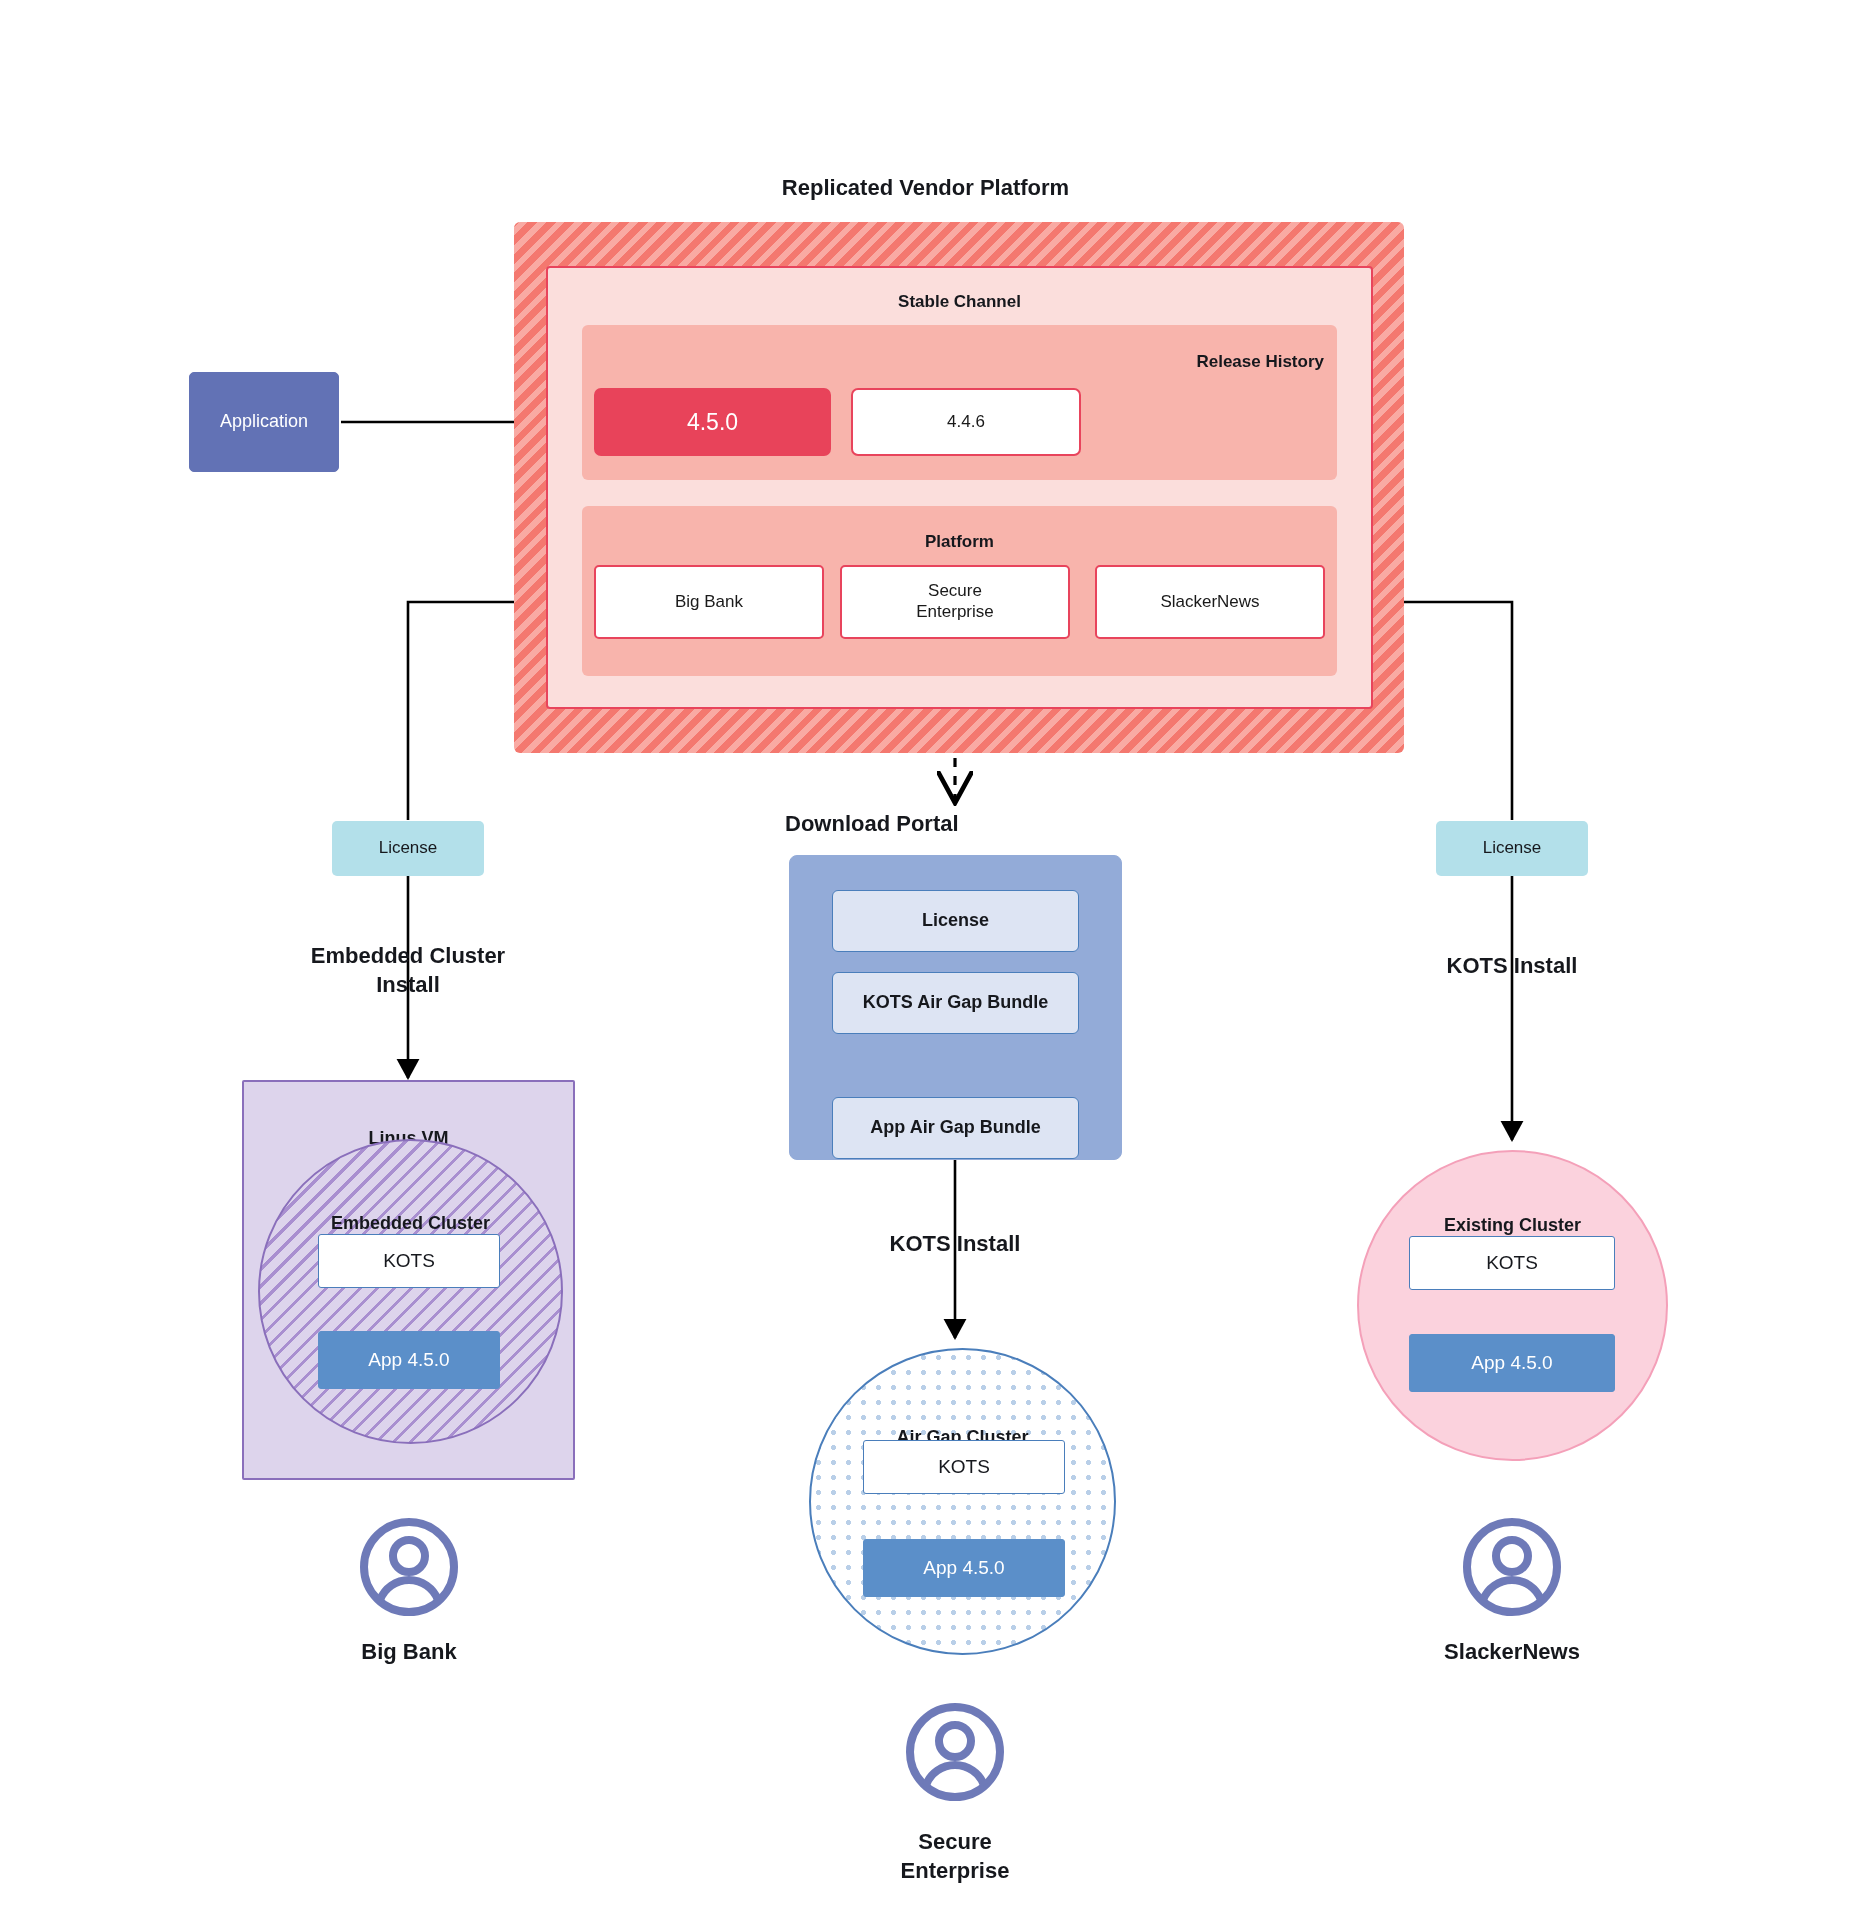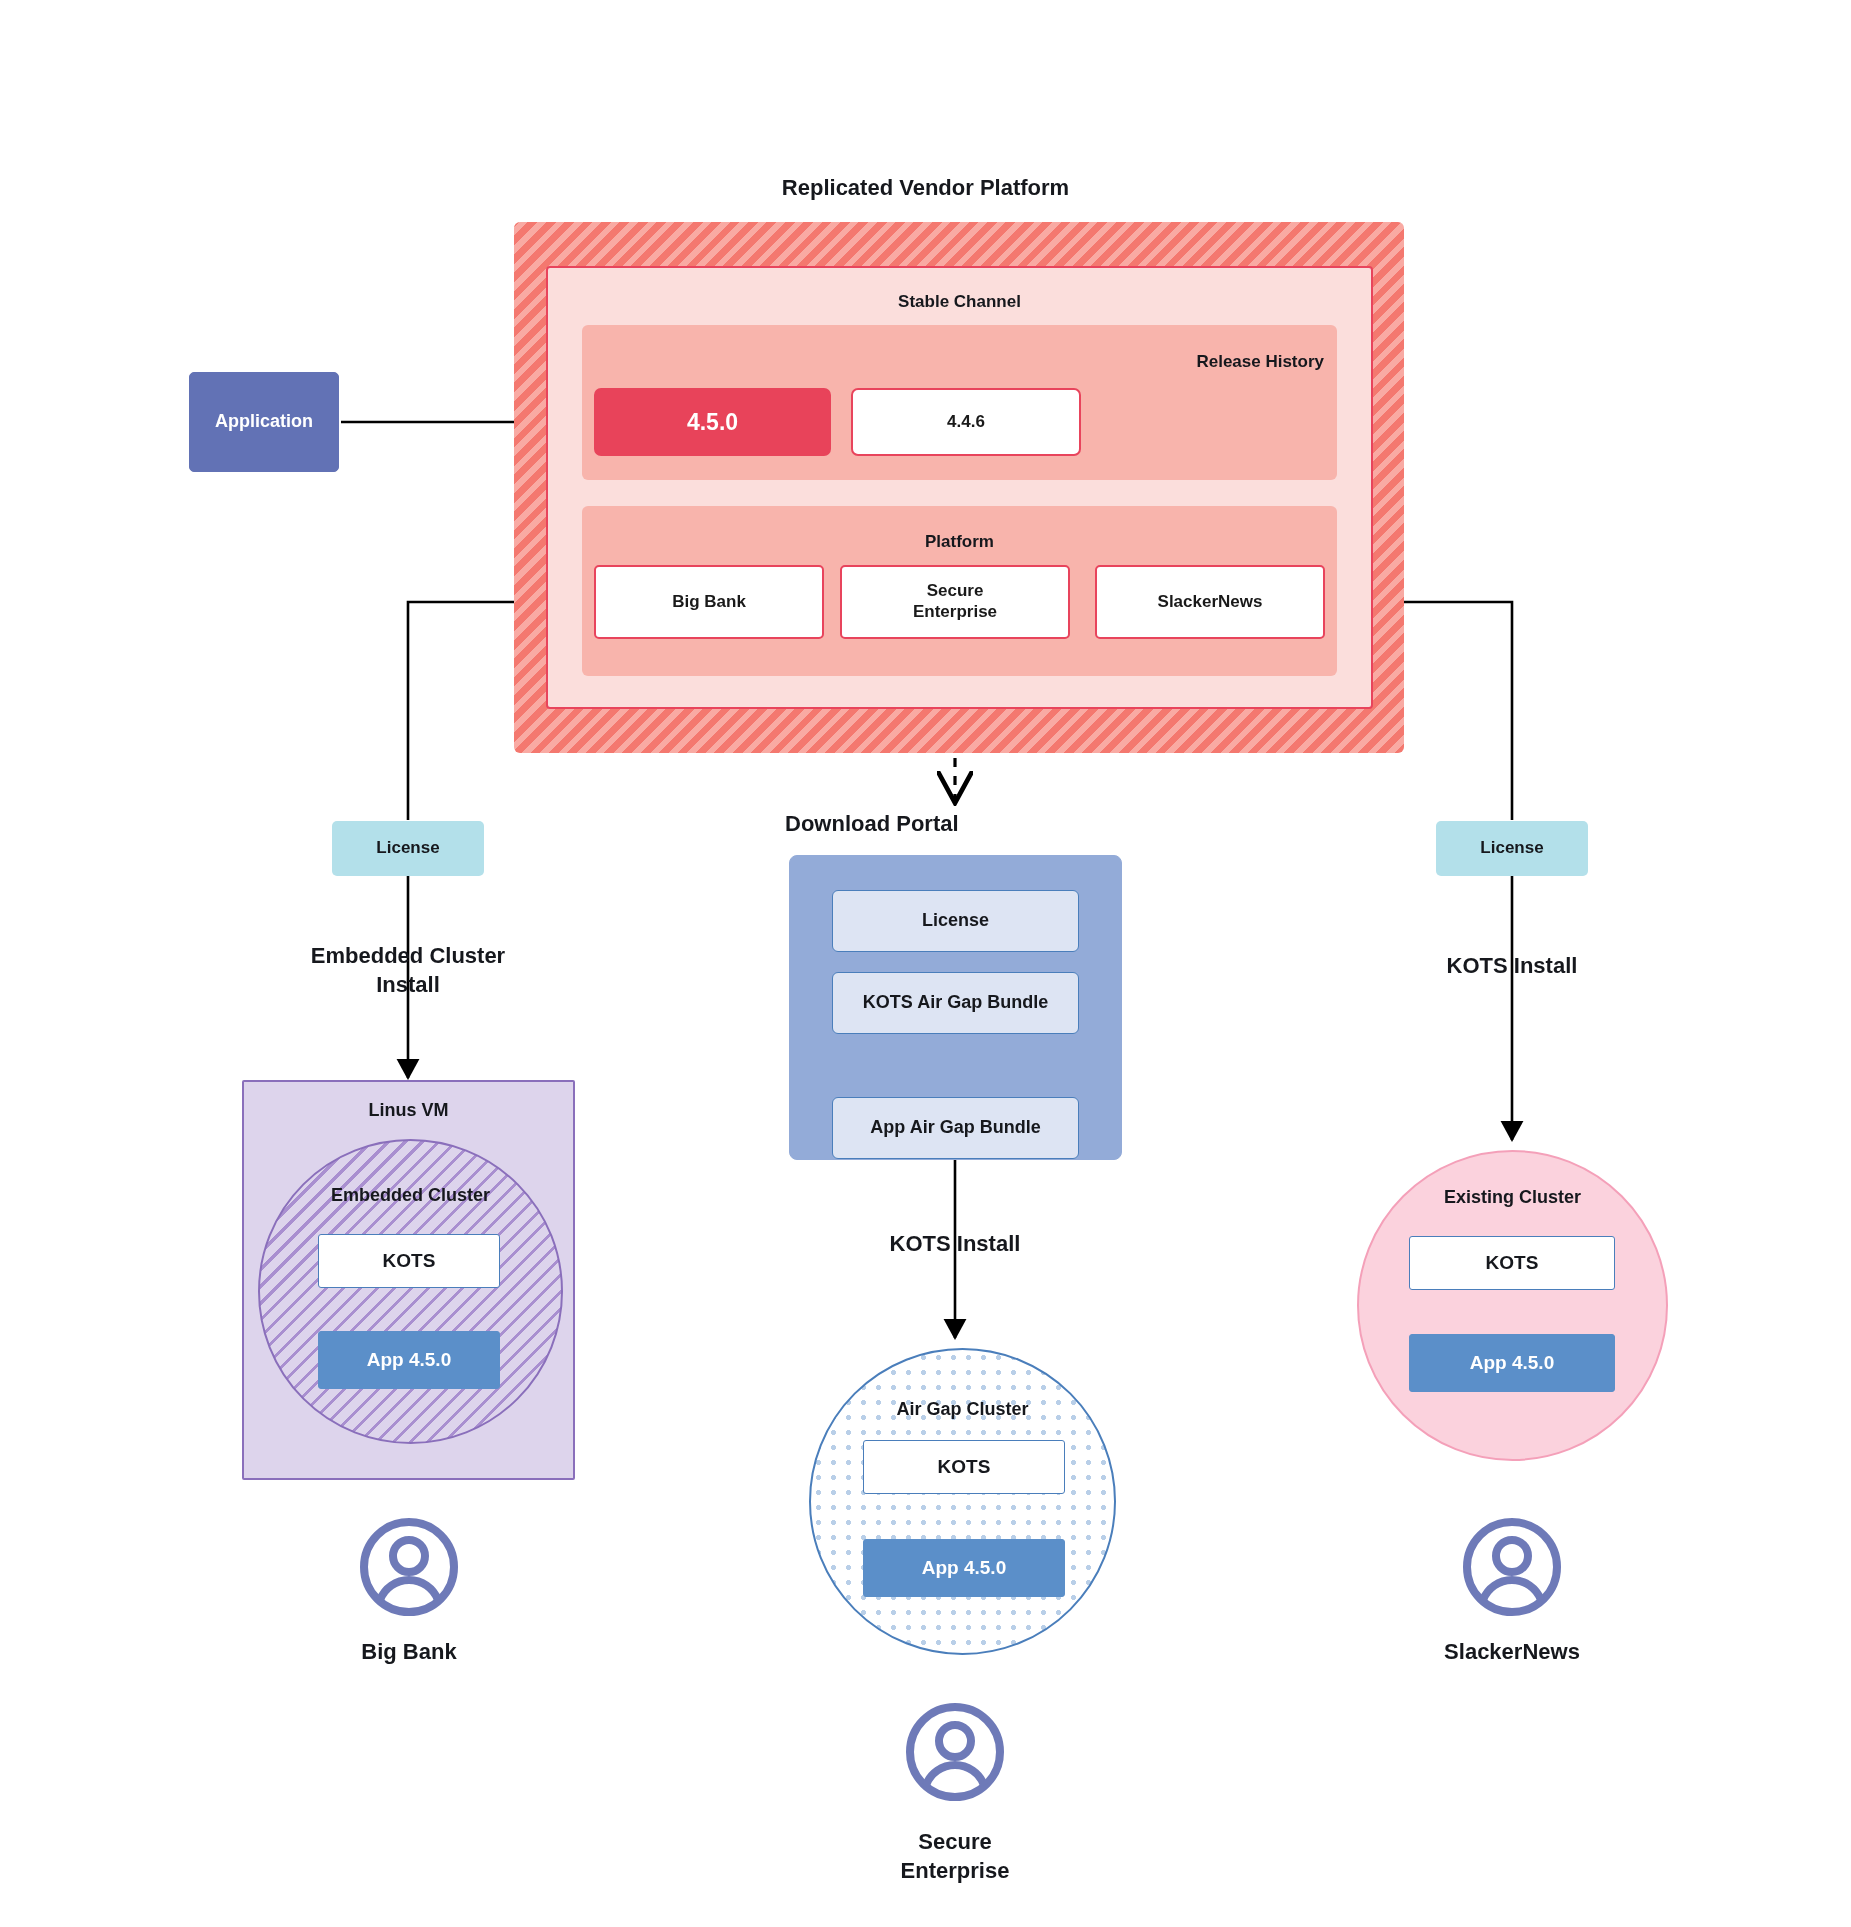--- a/index.html
+++ b/index.html
@@ -19,21 +19,20 @@
     overflow: hidden;
   }
   .abs { position: absolute; box-sizing: border-box; }
 
   .ctr-text {
     display: flex;
     align-items: center;
     justify-content: center;
     text-align: center;
     line-height: 1.22;
-    font-weight: bold;
   }
 
   
   .diagram-title {
     font-size: 22px;
     font-weight: bold;
     color: #16181d;
     white-space: nowrap;
   }
   .section-title {
@@ -150,20 +149,21 @@
   .existing-circle {
     border-radius: 50%;
     border: 2.5px solid #f4a0b9;
     background: #fbd2dd;
   }
   .cluster-title {
     font-size: 18px;
     font-weight: bold;
     color: #16181d;
     white-space: nowrap;
+    margin-top: 28px;
   }
   .kots-box {
     background: #ffffff;
     border: 1.8px solid #4a7ebb;
     border-radius: 3px;
     color: #16181d;
     font-size: 19px;
   }
   .app-box {
     background: #5b8fc9;

